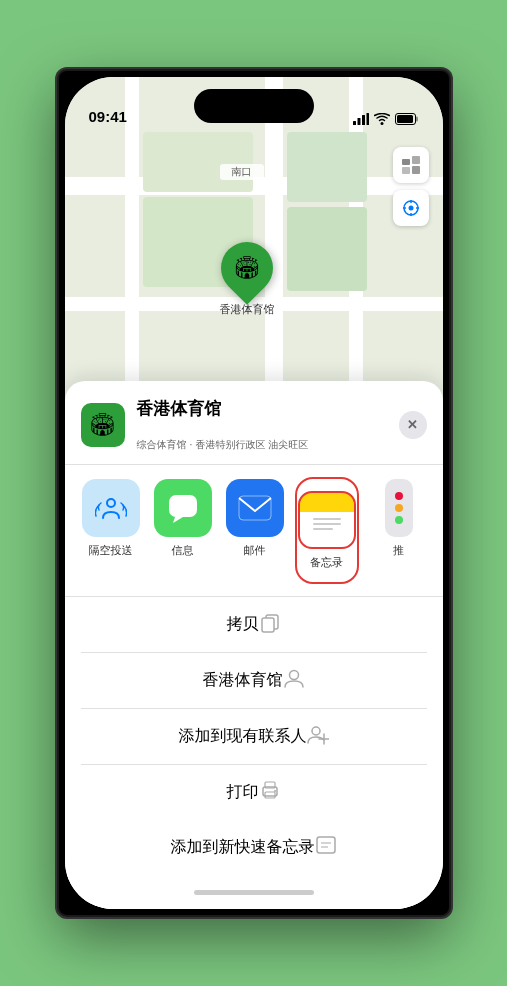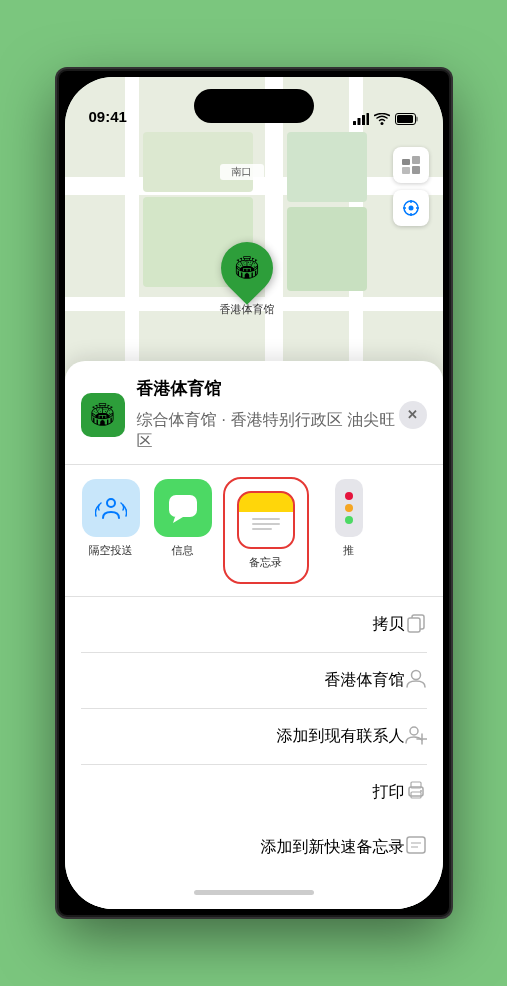--- a/index.html
+++ b/index.html
@@ -226,23 +226,23 @@
       margin-right: 12px;
       flex-shrink: 0;
     }
     .venue-info { flex: 1; }
     .venue-name {
       font-size: 17px;
       font-weight: 600;
       color: #000;
     }
     .venue-sub {
-      font-size: 16px;
+      font-size: 10px;
       color: #666;
-      margin-top: 10px;
+      margin-top: 18px;
     }
     .close-btn {
       width: 28px;
       height: 28px;
       background: #e5e5ea;
       border-radius: 50%;
       display: flex;
       align-items: center;
       justify-content: center;
       color: #666;
@@ -302,21 +302,21 @@
       border-radius: 1px;
     }
     .notes-line:nth-child(1) { width: 28px; }
     .notes-line:nth-child(2) { width: 28px; }
     .notes-line:nth-child(3) { width: 20px; }
     
     .action-list { padding: 0 16px; }
     .action-item {
       display: flex;
       align-items: center;
-      justify-content: flex-end;
+      justify-content: center;
       padding: 14px 0;
       border-bottom: 0.5px solid #e0e0e0;
     }
     .action-item:last-child { border-bottom: none; }
     .action-label {
       font-size: 16px;
       color: #000;
     }
     .action-icon {
       font-size: 20px;
@@ -441,20 +441,29 @@
         <div class="share-item">
           <div class="share-icon-wrap messages">
             <svg width="32" height="30" viewBox="0 0 32 30">
               <rect x="2" y="2" width="28" height="22" rx="7" fill="#fff"></rect>
               <path d="M8 24 L6 30 L16 24" fill="#fff"></path>
             </svg>
           </div>
           <span class="share-label">信息</span>
         </div>
 
+        <div class="share-item">
+          <div class="share-icon-wrap mail">
+            <svg width="34" height="26" viewBox="0 0 34 26">
+              <rect x="1" y="1" width="32" height="24" rx="4" fill="#2175f0" stroke="#fff" stroke-width="0.5"></rect>
+              <path d="M1 3 L17 16 L33 3" stroke="#fff" stroke-width="2" fill="none"></path>
+            </svg>
+          </div>
+          <span class="share-label">邮件</span>
+        </div>
 
         <div class="share-item" style="outline: 2px solid #e53935; border-radius: 16px; padding: 12px;">
           <div class="share-icon-wrap notes" style="background: linear-gradient(180deg, #ffd60a 0%, #ffd60a 35%, #fff 35%); border: 2px solid #e53935;">
             <div class="notes-lines">
               <div class="notes-line"></div>
               <div class="notes-line"></div>
               <div class="notes-line"></div>
             </div>
           </div>
           <span class="share-label">备忘录</span>

